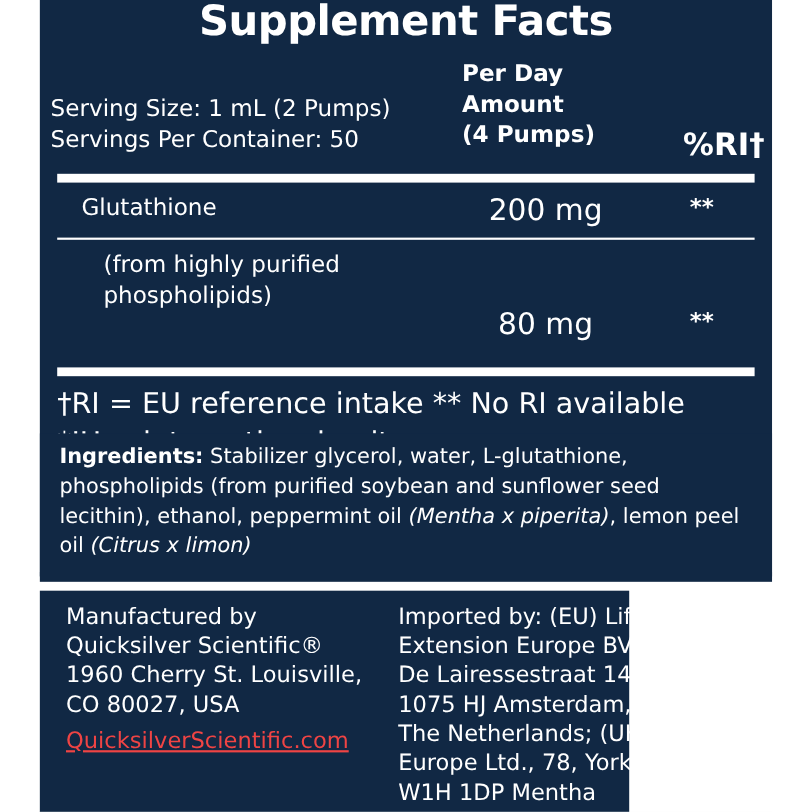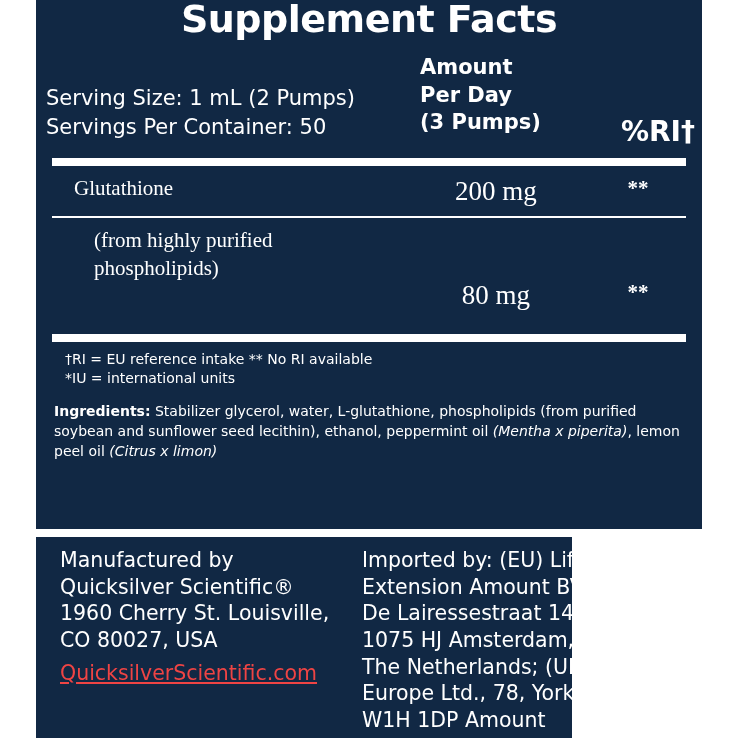--- a/index.html
+++ b/index.html
@@ -75,21 +75,20 @@
   }
   .rule-thin {
     height: 2px;
     background: #ffffff;
     margin: 0 16px;
   }
   .nutrient-row {
     position: relative;
     padding: 8px 0 8px 0;
     min-height: 34px;
-    font-family: Liberation Serif, serif;
   }
   .nutrient-name {
     font-size: 21px;
     padding-left: 38px;
     line-height: 1.34;
     max-width: 380px;
   }
   .nutrient-name .indent {
     padding-left: 20px;
     display: block;
@@ -103,33 +102,33 @@
   }
   .nutrient-ri {
     position: absolute;
     left: 572px;
     width: 60px;
     text-align: center;
     font-size: 21px;
     font-weight: bold;
   }
   .footnotes {
-    font-size: 14px;
-    padding: 8px 0 0 29px;
+    font-size: 26px;
+    padding: 8px 0 0 16px;
     line-height: 1.38;
   }
   #ingredients-panel {
     left: 36px;
     top: 394px;
     width: 666px;
     height: 130px;
     padding: 0;
   }
   .ing-text {
-    font-size: 14px;
+    font-size: 19px;
     line-height: 1.42;
     padding: 8px 14px 0 18px;
   }
   .ing-text b { font-weight: bold; }
   .ing-text i { font-style: italic; }
   #separator-bar {
     position: absolute;
     left: 36px;
     top: 520px;
     width: 666px;
@@ -178,23 +177,23 @@
 <body>
 
 <div id="page">
 
   <div class="panel" id="facts-panel">
 
     <div id="title">Supplement Facts</div>
 
     <div id="serving-block">
       <div class="amount-head">
+        <div>Per Day</div>
         <div>Amount</div>
-        <div>Per Day</div>
-        <div>(3 Pumps)</div>
+        <div>(4 Pumps)</div>
       </div>
       <div class="ri-head">%RI†</div>
       <div class="serving-line" style="padding-top:28px;">Serving Size: 1 mL (2 Pumps)</div>
       <div class="serving-line">Servings Per Container: 50</div>
     </div>
 
     <div class="rule-thick"></div>
 
     <div class="nutrient-row">
       <div class="nutrient-name">Glutathione</div>
@@ -235,24 +234,24 @@
   <div class="panel" id="manufacturer-panel">
     <div class="mcol" id="mcol-left">
       <div>Manufactured by</div>
       <div>Quicksilver Scientific®</div>
       <div>1960 Cherry St. Louisville,</div>
       <div>CO 80027, USA</div>
       <a class="link" href="#">QuicksilverScientific.com</a>
     </div>
     <div class="mcol" id="mcol-right">
       <div>Imported by: (EU) Life</div>
-      <div>Extension Amount BV</div>
+      <div>Extension Europe BV</div>
       <div>De Lairessestraat 145c,</div>
       <div>1075 HJ Amsterdam,</div>
       <div>The Netherlands; (UK) LifeCare</div>
       <div>Europe Ltd., 78, York Street,</div>
-      <div>W1H 1DP Amount</div>
+      <div>W1H 1DP Mentha</div>
     </div>
   </div>
 
   <div class="edge-left"></div>
   <div class="edge-right"></div>
 </div>
 
 </body></html>

